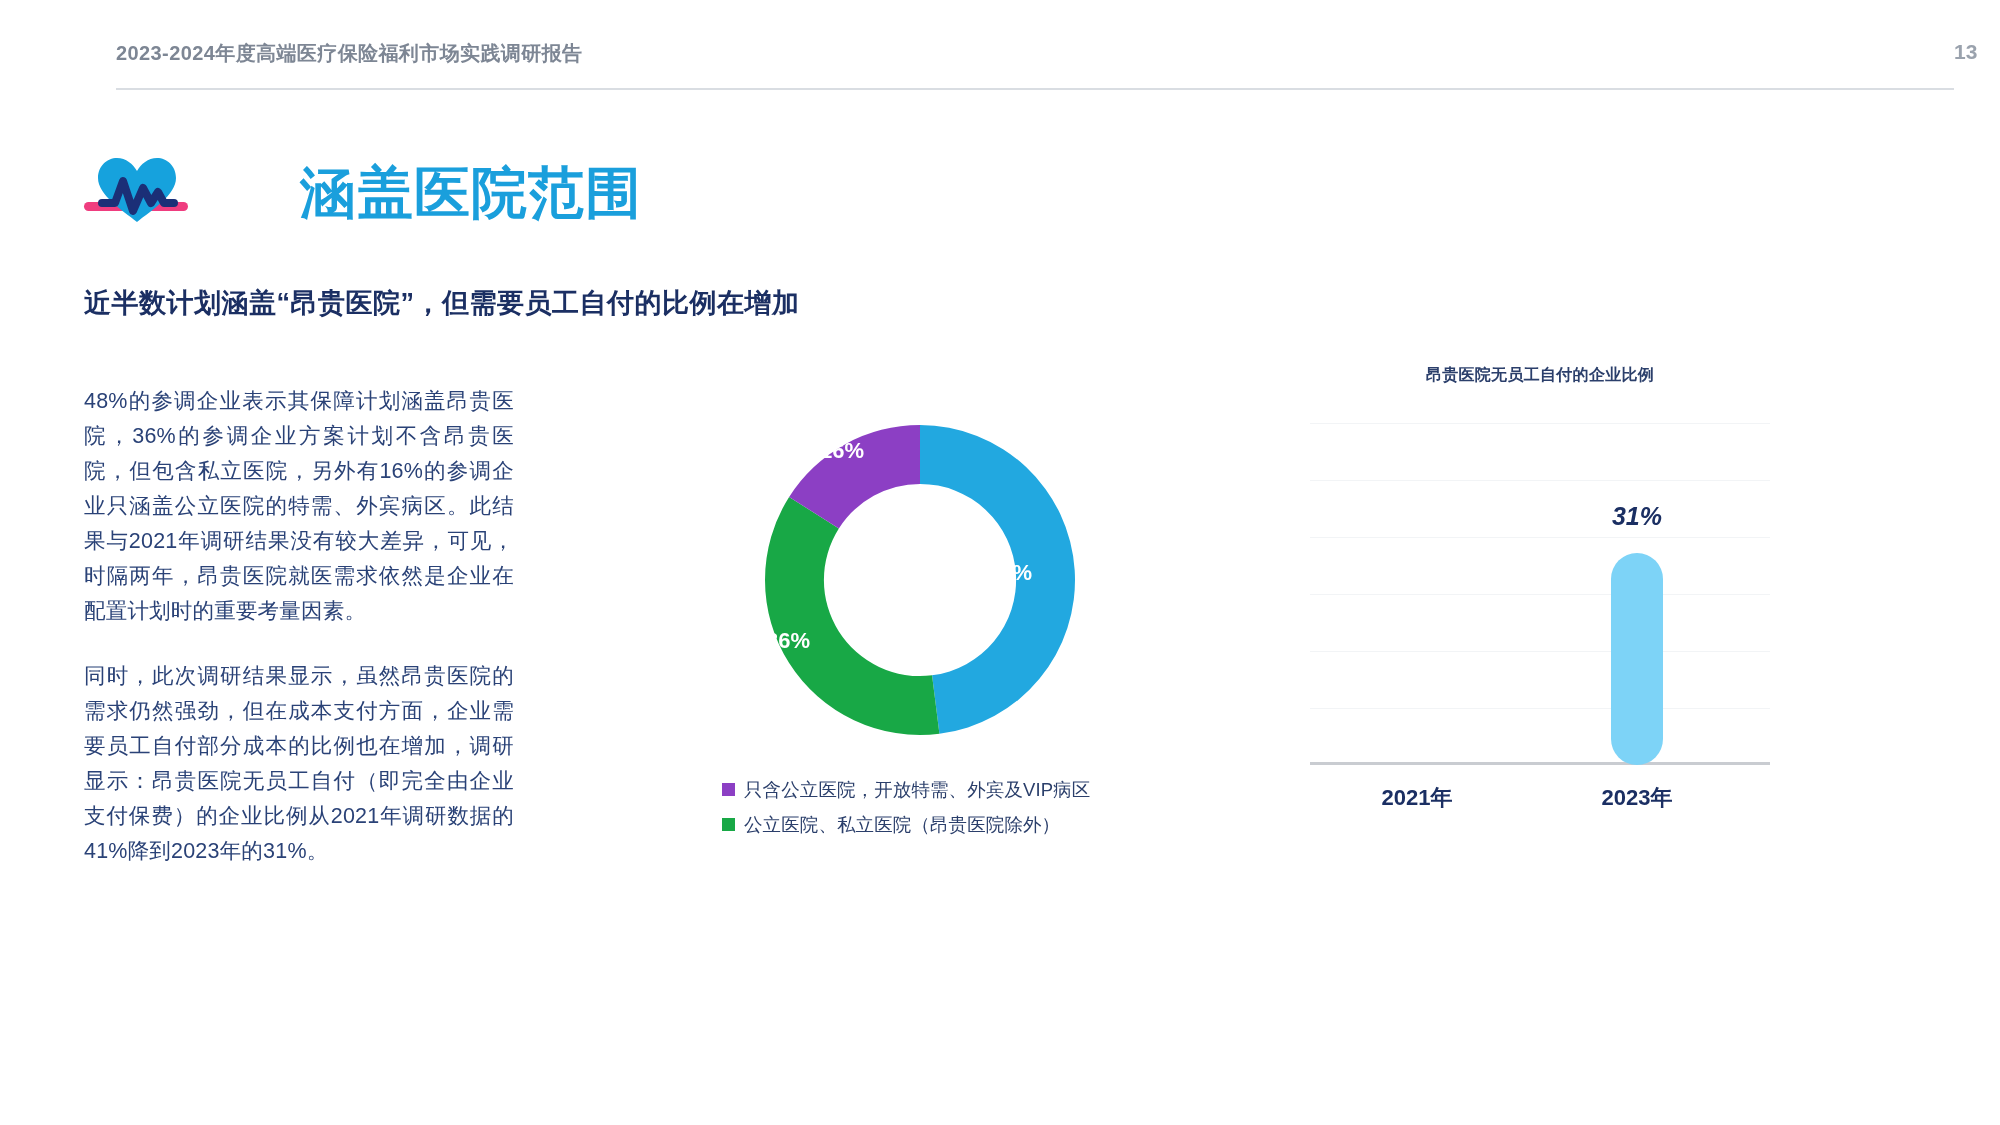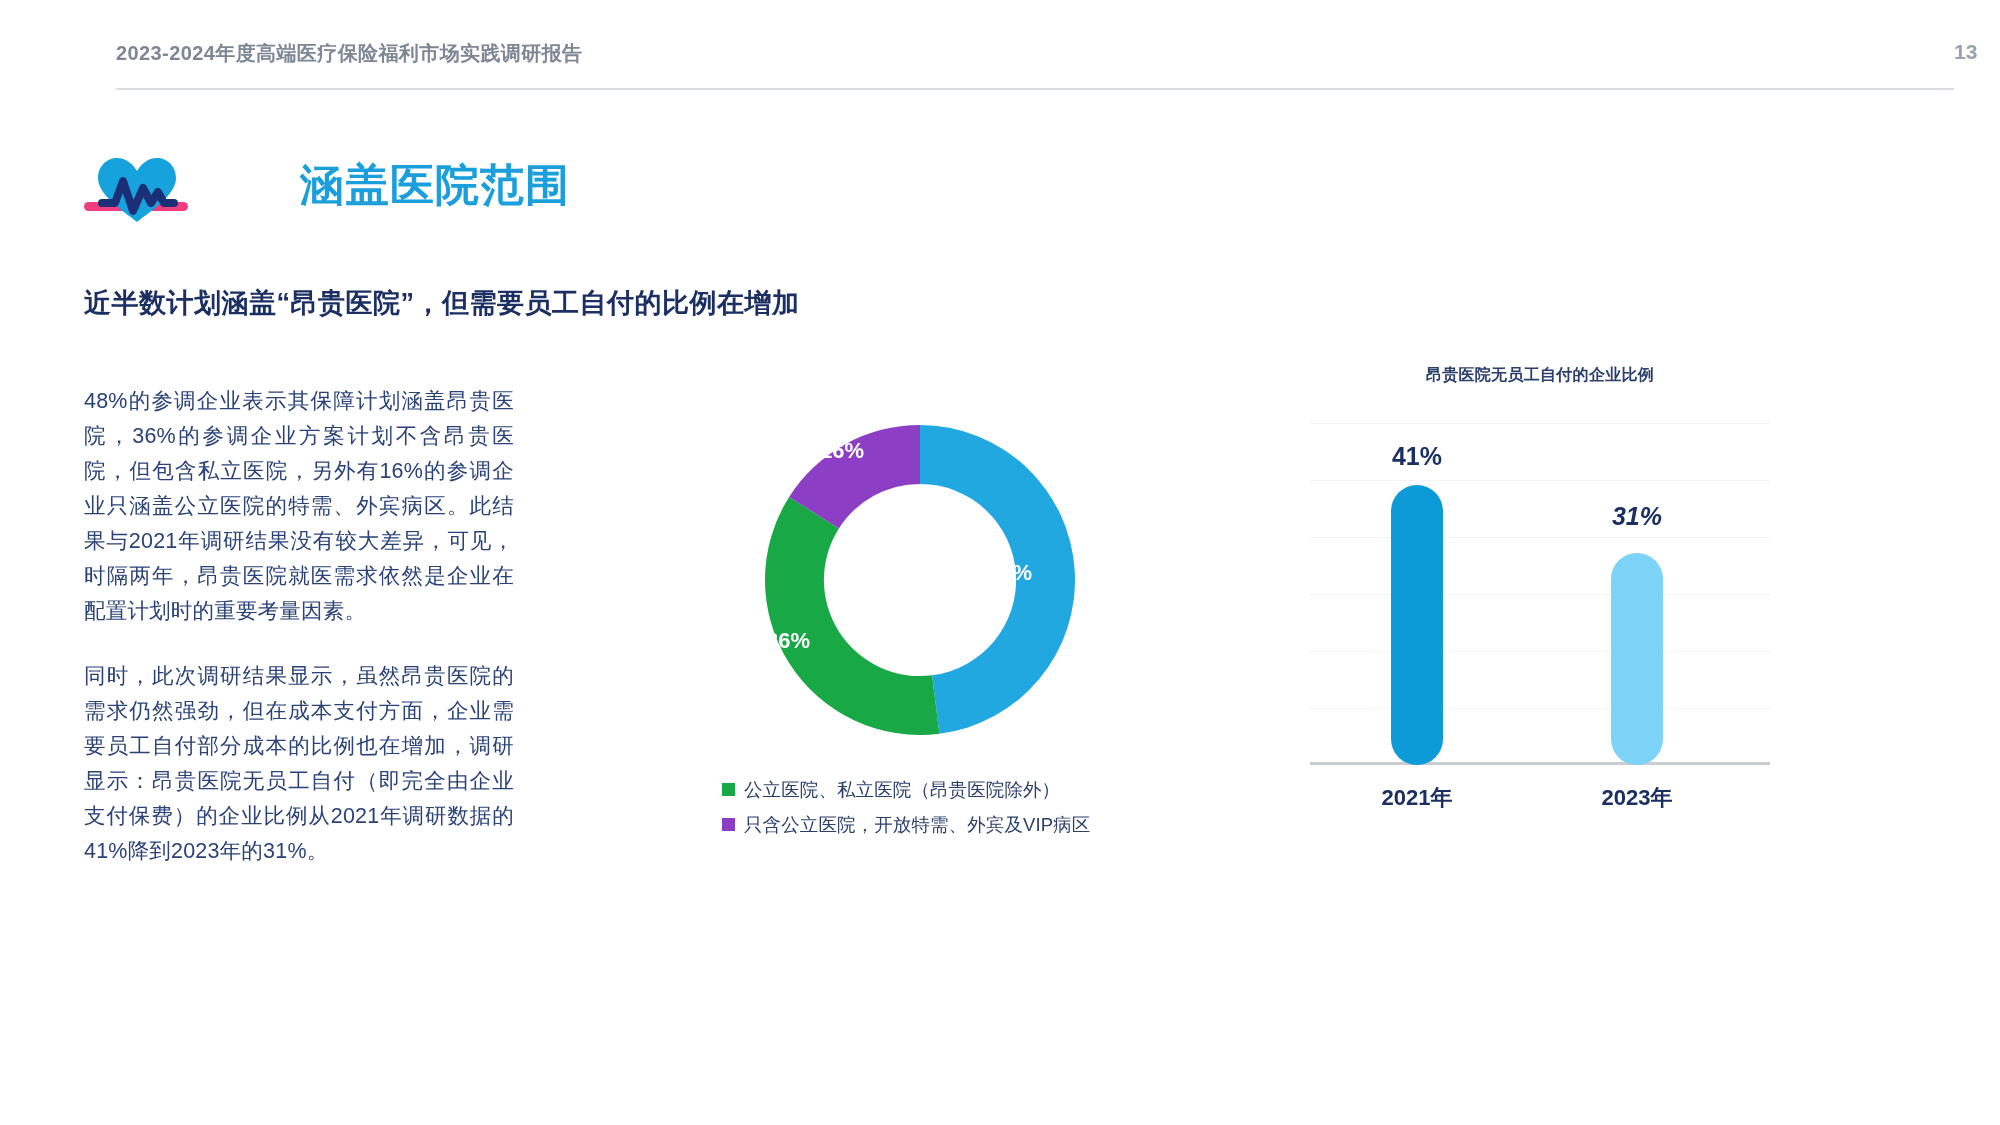--- a/index.html
+++ b/index.html
@@ -36,21 +36,21 @@
   }
   
   #section-heading{
     position:absolute;left:82px;top:148px;height:78px;
   }
   #heart-icon{
     position:absolute;left:0px;top:0px;width:110px;height:78px;
   }
   #section-title{
     position:absolute;left:218px;top:8px;
-    font-size:44px;font-weight:bold;color:#1a9fdc;
+    font-size:56px;font-weight:bold;color:#1a9fdc;
     letter-spacing:1px;white-space:nowrap;text-align:right;
   }
   
   #subtitle{
     position:absolute;left:84px;top:285px;
     font-size:27px;font-weight:bold;color:#1b2f63;
     letter-spacing:0.5px;white-space:nowrap;
   }
   
   #body-copy{
@@ -172,45 +172,41 @@
           <path d="M 160 5 A 155 155 0 0 1 179.42665120246724 313.77777870374405 L 172.0445237455297 255.34222279632132 A 96.1 96.1 0 0 0 160 63.900000000000006 Z" fill="#22a8e0"></path>
           <path d="M 179.42665120246724 313.77777870374405 A 155 155 0 0 1 29.12917154718764 76.94684677825555 L 78.86008635925634 108.50704500251845 A 96.1 96.1 0 0 0 172.0445237455297 255.34222279632132 Z" fill="#18a846"></path>
           <path d="M 29.12917154718764 76.94684677825555 A 155 155 0 0 1 159.99999999999997 5 L 159.99999999999997 63.900000000000006 A 96.1 96.1 0 0 0 78.86008635925634 108.50704500251845 Z" fill="#8c3fc4"></path>
         </svg>
       <div class="donut-pct" id="donut-pct-0">48%</div>
       <div class="donut-pct" id="donut-pct-1">36%</div>
       <div class="donut-pct" id="donut-pct-2">16%</div>
     </div>
     <div id="donut-legend">
       <div class="legend-row">
+        <span class="legend-swatch" id="legend-swatch-2" style="background: rgb(140, 63, 196);"></span>
+        <span class="legend-label">只含公立医院，开放特需、外宾及VIP病区</span>
+      </div>
+      <div class="legend-row">
         <span class="legend-swatch" id="legend-swatch-1" style="background: rgb(24, 168, 70);"></span>
         <span class="legend-label">公立医院、私立医院（昂贵医院除外）</span>
-      </div>
-      <div class="legend-row">
-        <span class="legend-swatch" id="legend-swatch-2" style="background: rgb(140, 63, 196);"></span>
-        <span class="legend-label">只含公立医院，开放特需、外宾及VIP病区</span>
       </div>
     </div>
   </div>
 
   <div id="bar-panel">
     <div id="bar-title">昂贵医院无员工自付的企业比例</div>
     <div id="bar-plot">
       <div class="gridline" style="top:0px;"></div>
       <div class="gridline" style="top:57px;"></div>
       <div class="gridline" style="top:114px;"></div>
       <div class="gridline" style="top:171px;"></div>
       <div class="gridline" style="top:228px;"></div>
       <div class="gridline" style="top:285px;"></div>
       <div id="bar-baseline"></div>
 
-      <div class="bar-group" id="bar-group-0">
-        <div class="bar-value" id="bar-value-0" style="bottom: 294px;">41%</div>
-        <div class="bar-shape" id="bar-shape-0" style="height: 280px; background: rgb(13, 155, 216);"></div>
-      </div>
       <div class="bar-group" id="bar-group-1">
         <div class="bar-value" id="bar-value-1" style="bottom: 234px; font-style: italic;">31%</div>
         <div class="bar-shape" id="bar-shape-1" style="height: 212px; background: rgb(125, 211, 247);"></div>
       </div>
 
       <div class="bar-cat" id="bar-cat-0">2021年</div>
       <div class="bar-cat" id="bar-cat-1">2023年</div>
     </div>
   </div>
 

